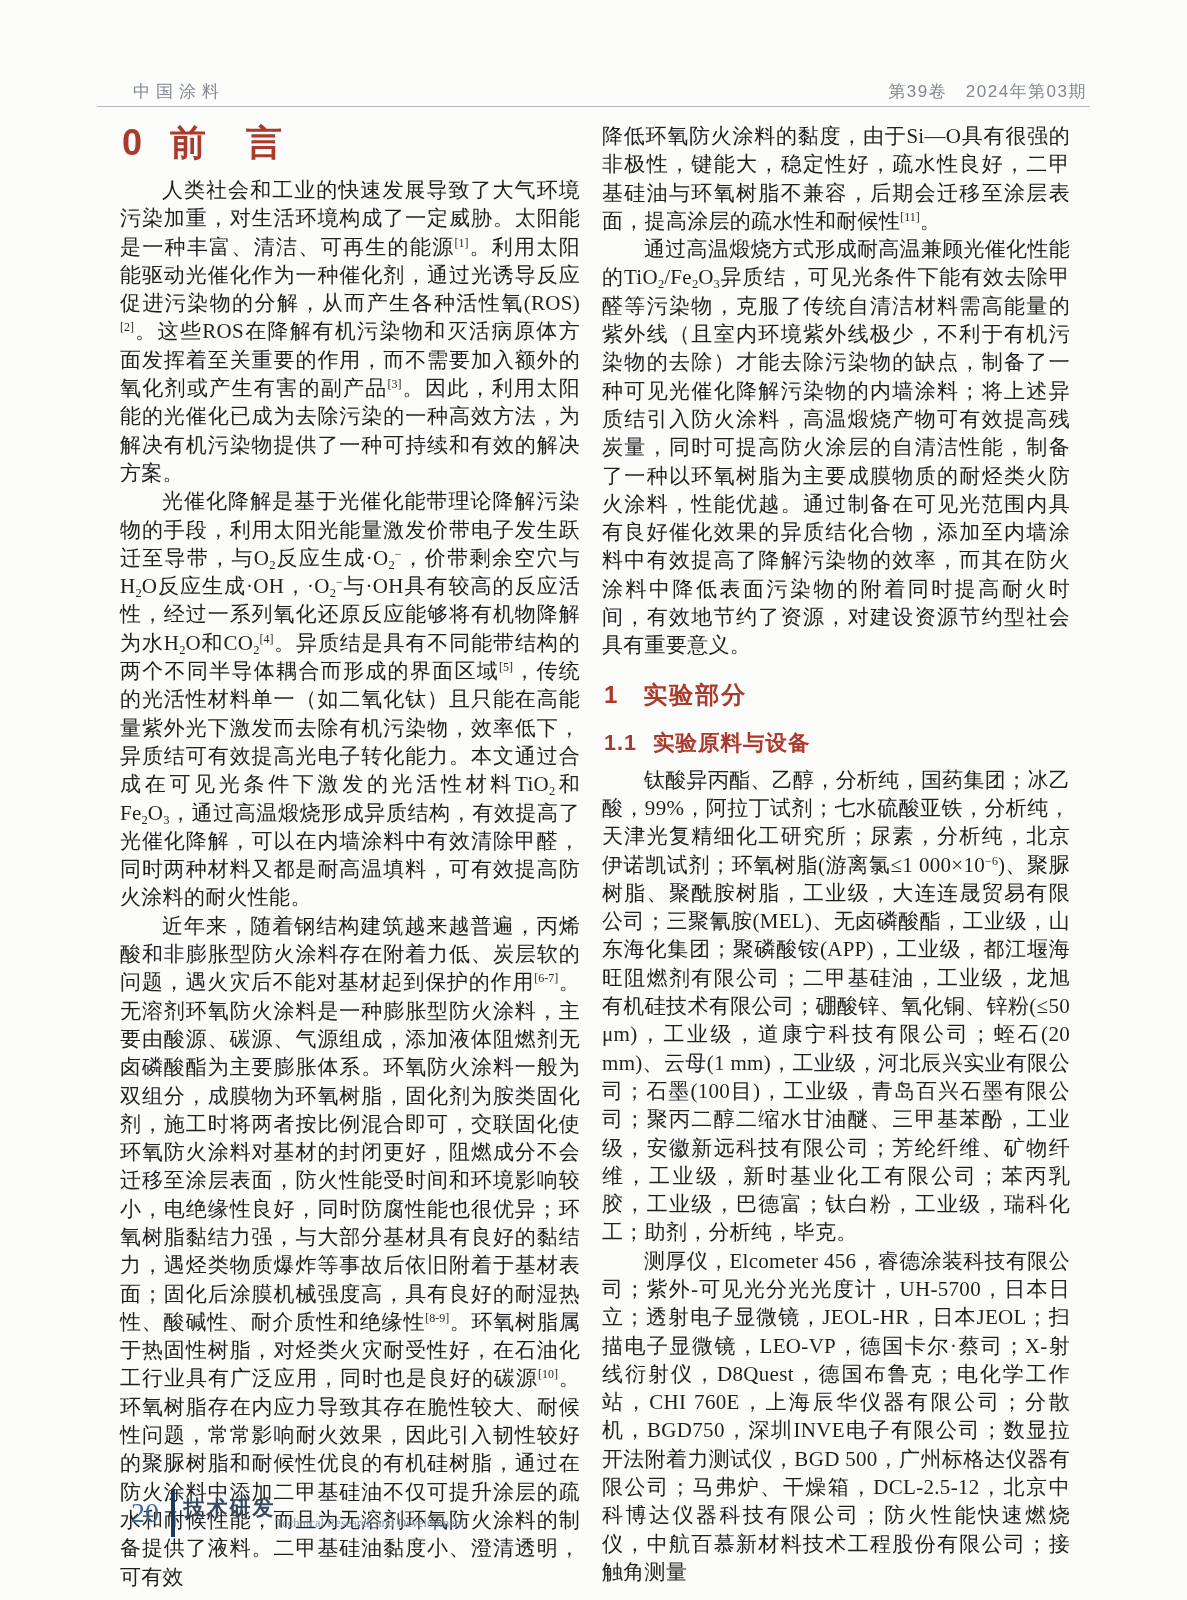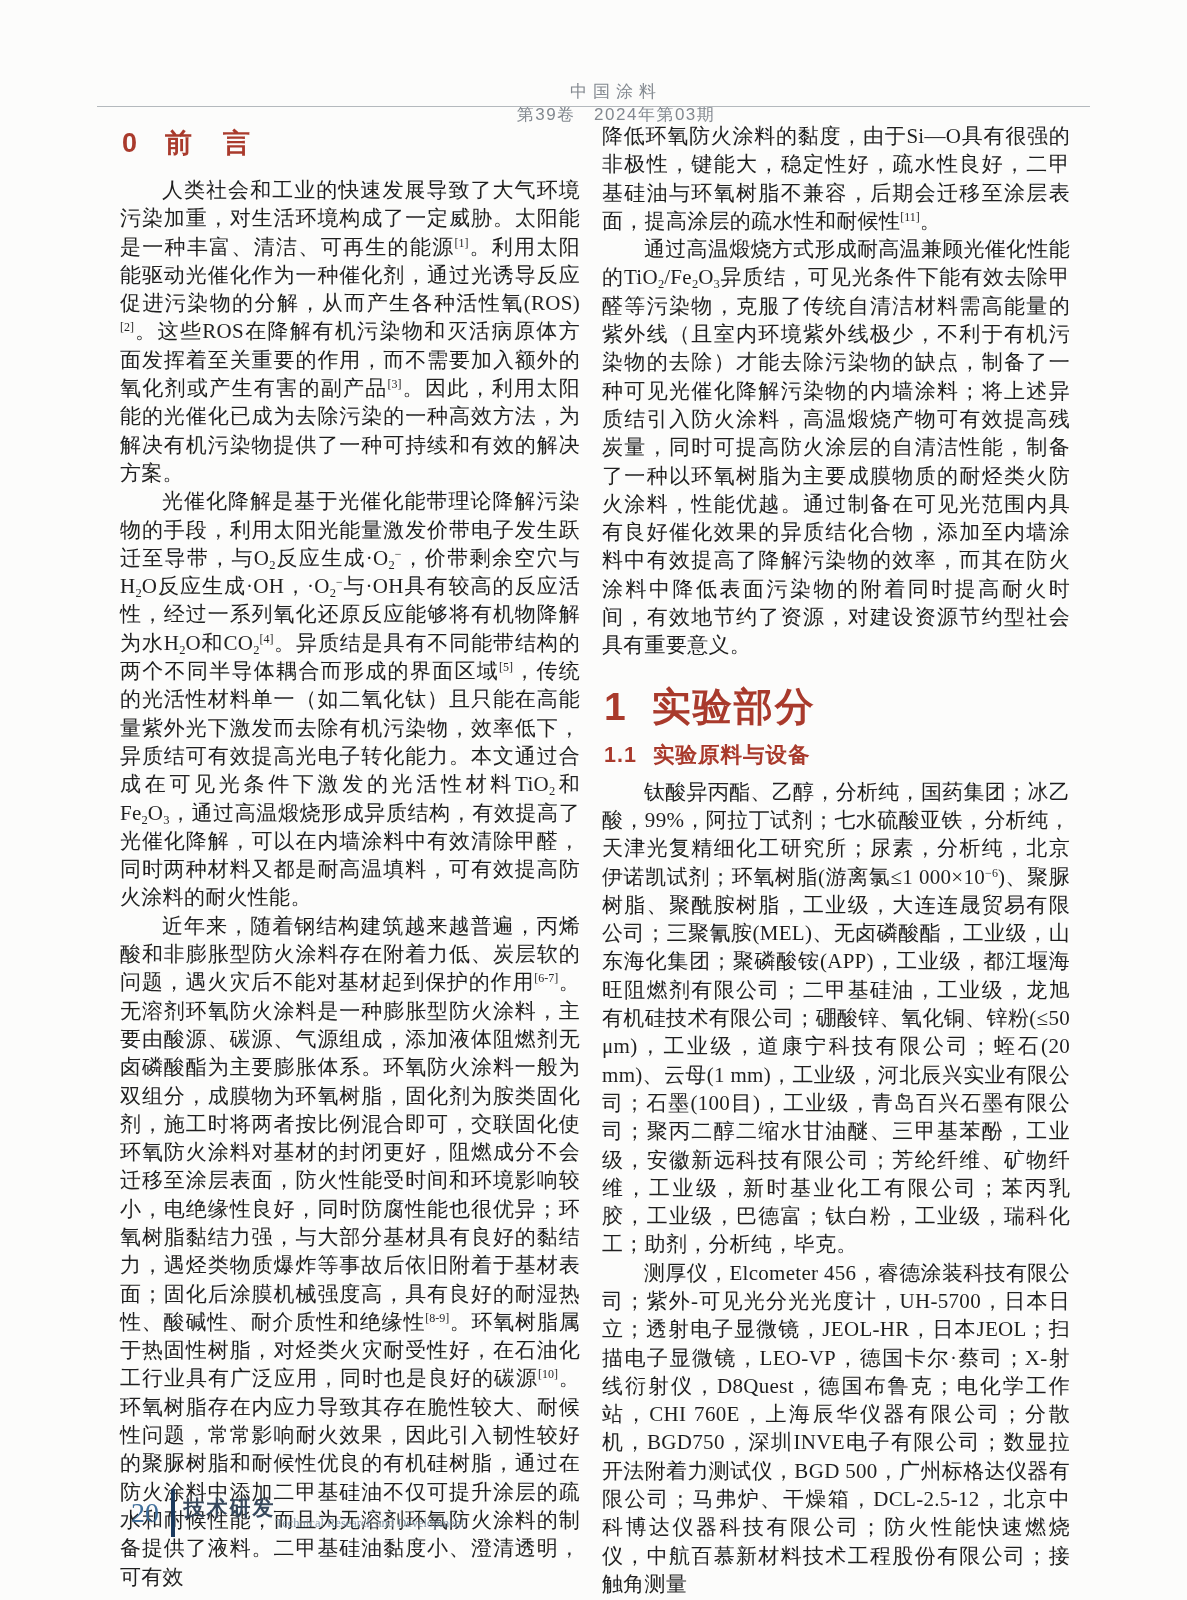--- a/index.html
+++ b/index.html
@@ -18,26 +18,25 @@
     position:relative;
     width:1187px;height:1600px;
     margin:0 auto;
     background:var(--page-bg);
     overflow:hidden;
     font-family:"Liberation Serif","DejaVu Serif",serif;
     color:var(--body-ink);
   }
   
   .page-header{
-    position:absolute;left:145px;right:100px;top:80px;
-    display:flex;justify-content:space-between;align-items:center;
+    position:absolute;left:133px;right:100px;top:80px;
+    display:flex;justify-content:space-between;align-items:flex-start;
     font-family:"Liberation Sans","DejaVu Sans",sans-serif;
     color:var(--header-gray);
     font-size:17px;
-    flex-direction:column;
   }
   .journal{letter-spacing:6px;}
   .issue{letter-spacing:1.5px;}
   .header-rule{
     position:absolute;left:97px;top:106px;width:993px;height:0;
     border-top:1.5px solid var(--rule-gray);
   }
   
   .columns{
     position:absolute;left:120px;top:122px;width:950px;
@@ -54,28 +53,28 @@
   }
   .indent{text-indent:2em;}
   sup{font-size:12px;line-height:0;vertical-align:7px;letter-spacing:0;}
   sub{font-size:12.5px;line-height:0;vertical-align:-4px;letter-spacing:0;}
   
   .h-sec{
     margin:2px 0 14px 2px;
     font-family:"Liberation Sans","DejaVu Sans",sans-serif;
     font-weight:700;
     color:var(--heading-red);
-    font-size:27px;
+    font-size:36px;
     line-height:38px;
     letter-spacing:2px;
   }
   .h-sec .h-num{margin-right:26px;}
   .h-sec-1{
-    margin:28px 0 14px 2px;
-    font-size:39px;
+    margin:16px 0 14px 2px;
+    font-size:24px;
   }
   .h-sec-1 .h-num{margin-right:24px;}
   .h-sub{
     margin:0 0 8px 2px;
     font-family:"Liberation Sans","DejaVu Sans",sans-serif;
     font-weight:700;
     color:var(--heading-red);
     font-size:21.5px;
     line-height:30px;
     letter-spacing:1px;

